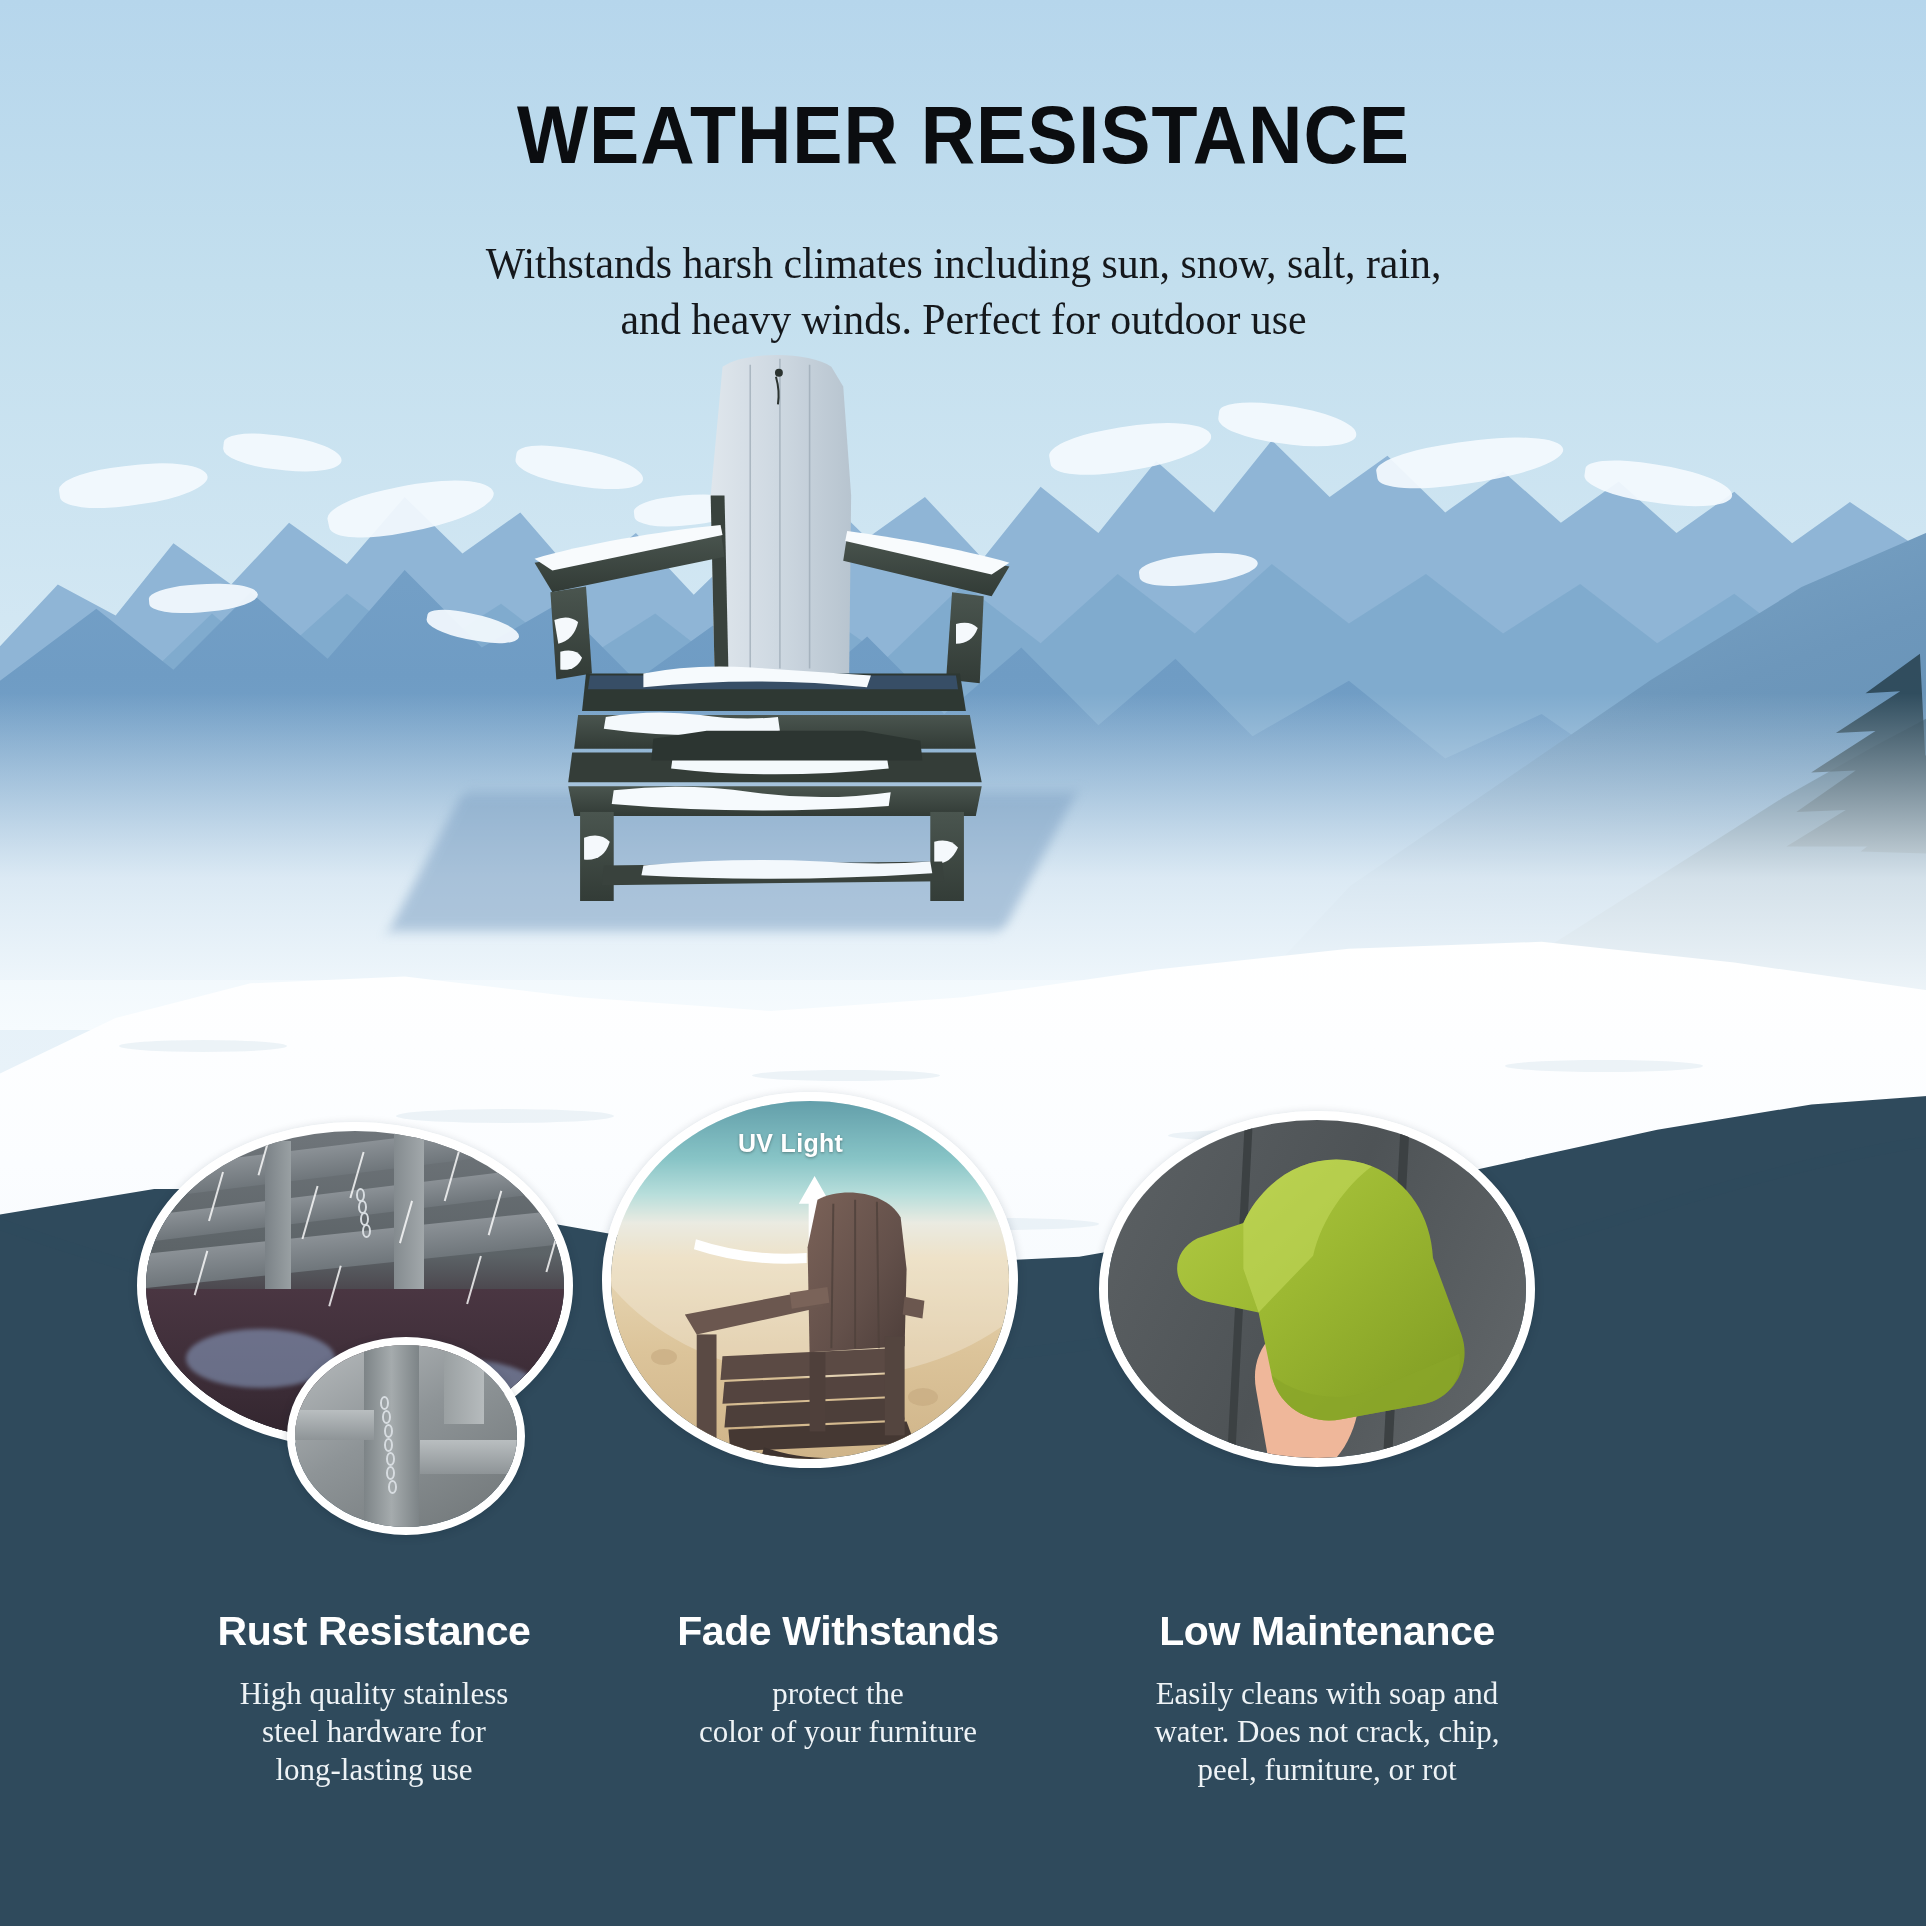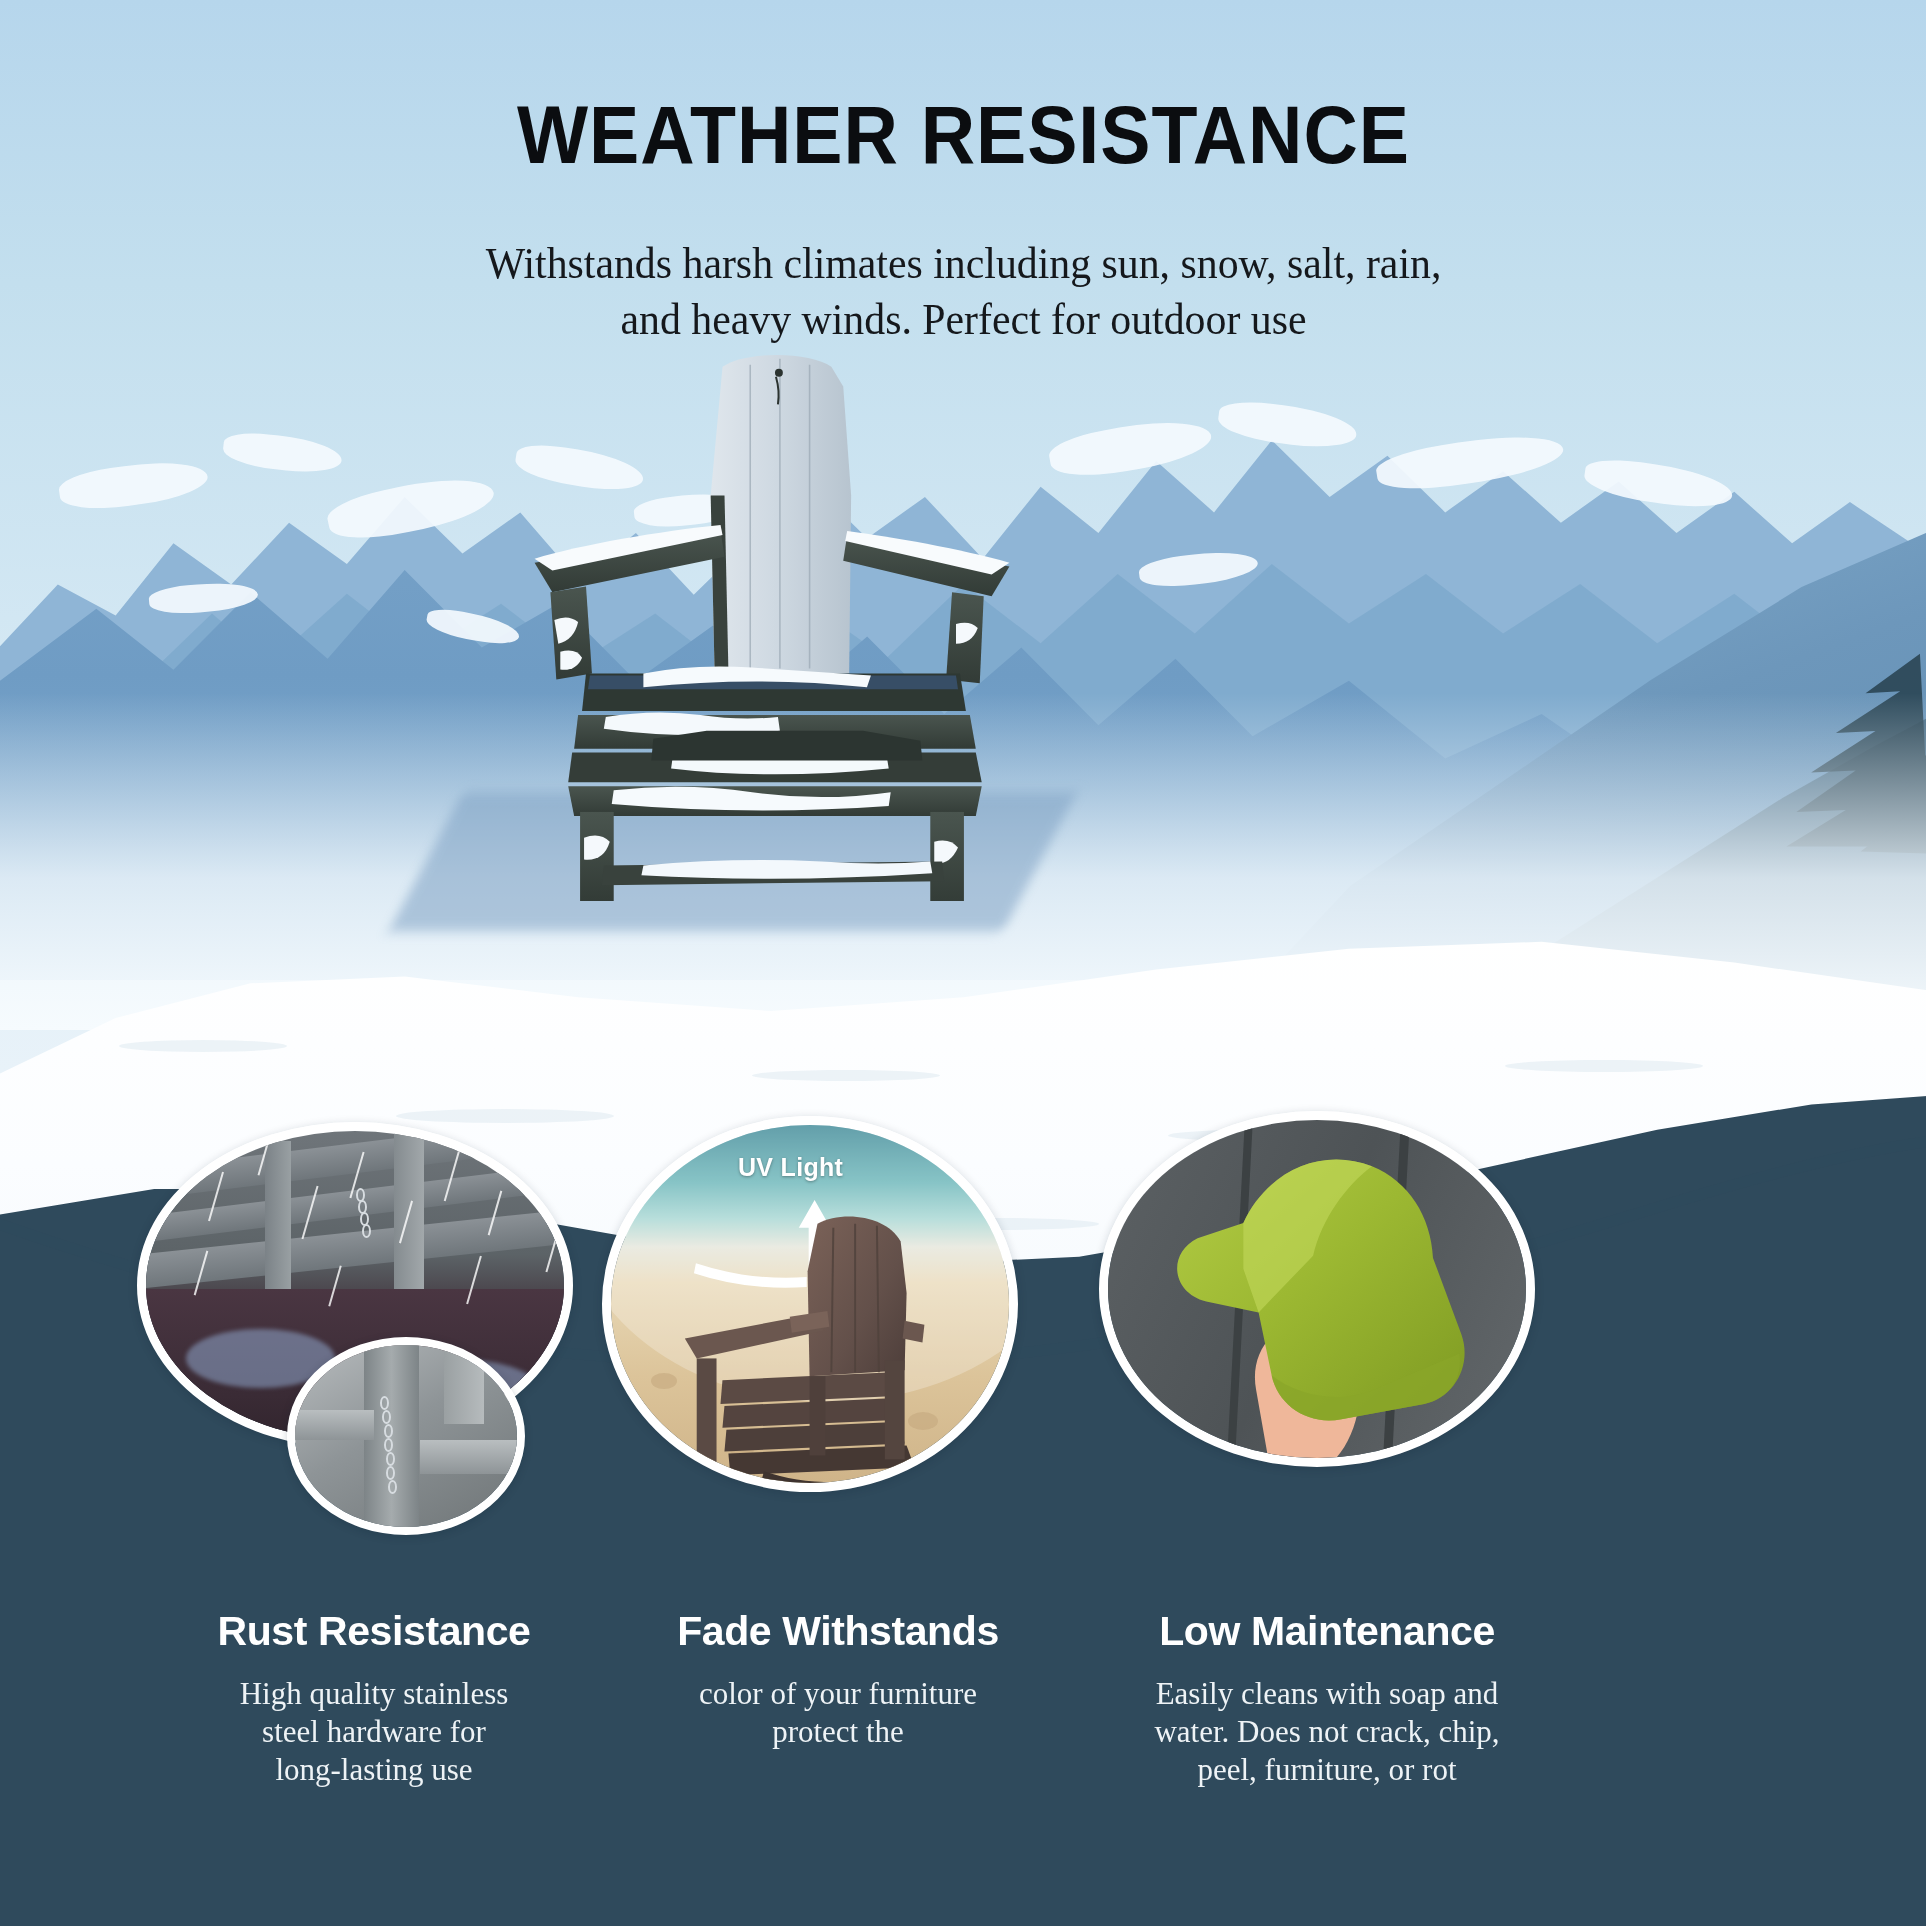--- a/index.html
+++ b/index.html
@@ -117,21 +117,21 @@
     border:9px solid #ffffff;
     overflow:hidden; z-index:20;
     box-shadow:0 2px 10px rgba(10,30,45,.18);
   }
   .circ-1 { left:137px; top:1122px; width:436px; height:327px; }
   .circ-1-inset {
     position:absolute; left:287px; top:1337px; width:238px; height:198px;
     border-radius:50%; border:8px solid #fff; overflow:hidden; z-index:22;
     box-shadow:0 2px 8px rgba(10,30,45,.2);
   }
-  .circ-2 { left:602px; top:1116px; width:416px; height:376px; }
+  .circ-2 { left:602px; top:1092px; width:416px; height:376px; }
   .circ-3 { left:1099px; top:1111px; width:436px; height:356px; }
 
   
   .rain-scene { position:absolute; inset:0; background:linear-gradient(180deg,#6f757a 0%,#5c6367 40%,#3d2f38 62%,#2d2430 100%); }
   .deck-slat { position:absolute; background:linear-gradient(180deg,#8b9196,#6f767b); }
   .rain-drop { position:absolute; width:2px; background:rgba(255,255,255,.8); transform:rotate(16deg); }
   .water-splash { position:absolute; border-radius:50%; background:rgba(150,175,215,.5); filter:blur(2px); }
   .hw-scene { position:absolute; inset:0; background:linear-gradient(150deg,#b8bcbe 0%,#8e9497 45%,#6f7577 100%); }
   .hw-post { position:absolute; background:linear-gradient(90deg,#7d8487,#a5abad,#7d8487); }
   .chain-link { position:absolute; width:9px; height:14px; border:2px solid #d7dce0; border-radius:50%; }
@@ -418,22 +418,22 @@
     <div class="feature-desc">
       <div>High quality stainless</div>
       <div>steel hardware for</div>
       <div>long-lasting use</div>
     </div>
   </div>
 
   <div class="feature-col" style="left:541px; top:1608px; width:594px;">
     <div class="feature-title">Fade Withstands</div>
     <div class="feature-desc">
+      <div>protect the</div>
       <div>color of your furniture</div>
-      <div>protect the</div>
     </div>
   </div>
 
   <div class="feature-col" style="left:1020px; top:1608px; width:614px;">
     <div class="feature-title">Low Maintenance</div>
     <div class="feature-desc">
       <div>Easily cleans with soap and</div>
       <div>water. Does not crack, chip,</div>
       <div>peel, furniture, or rot</div>
     </div>

